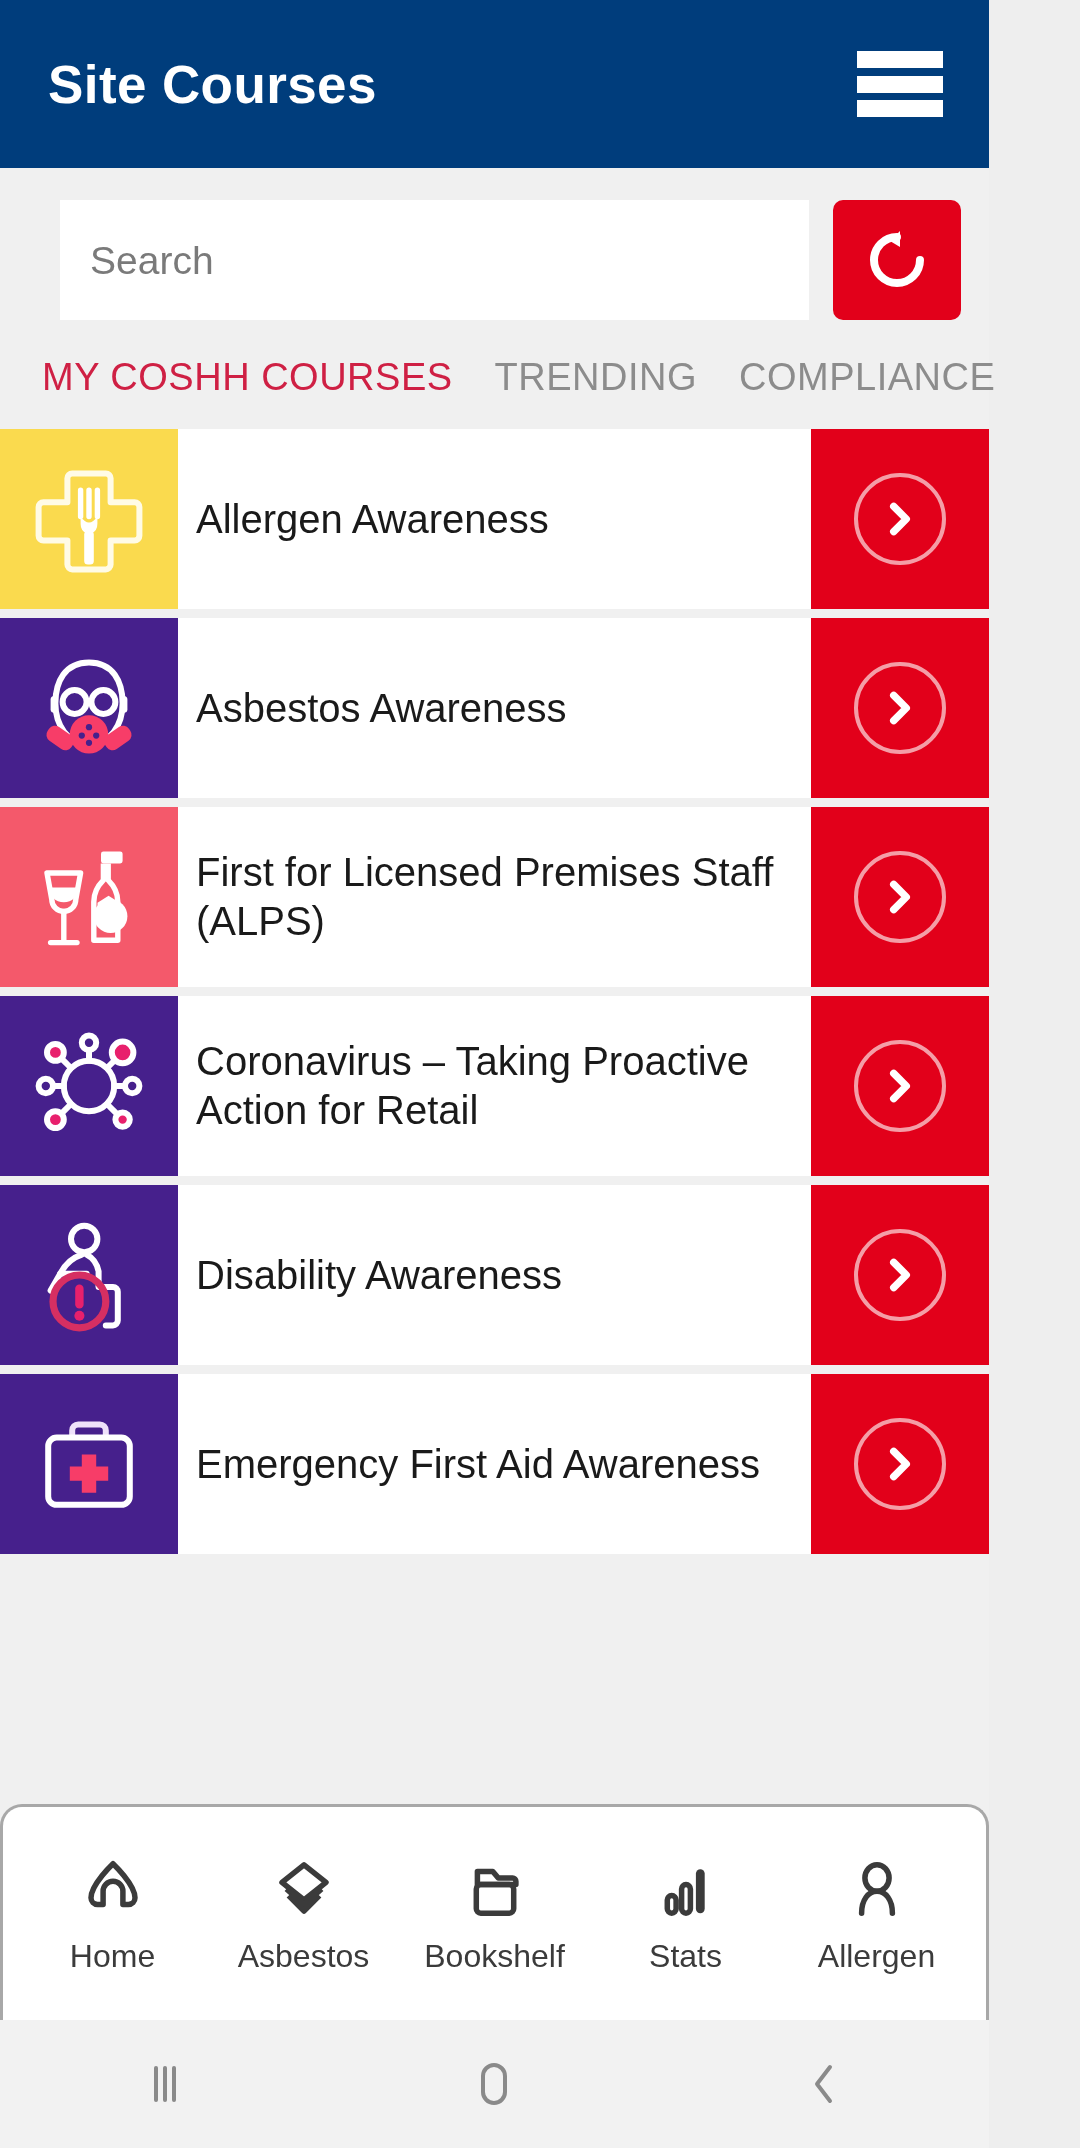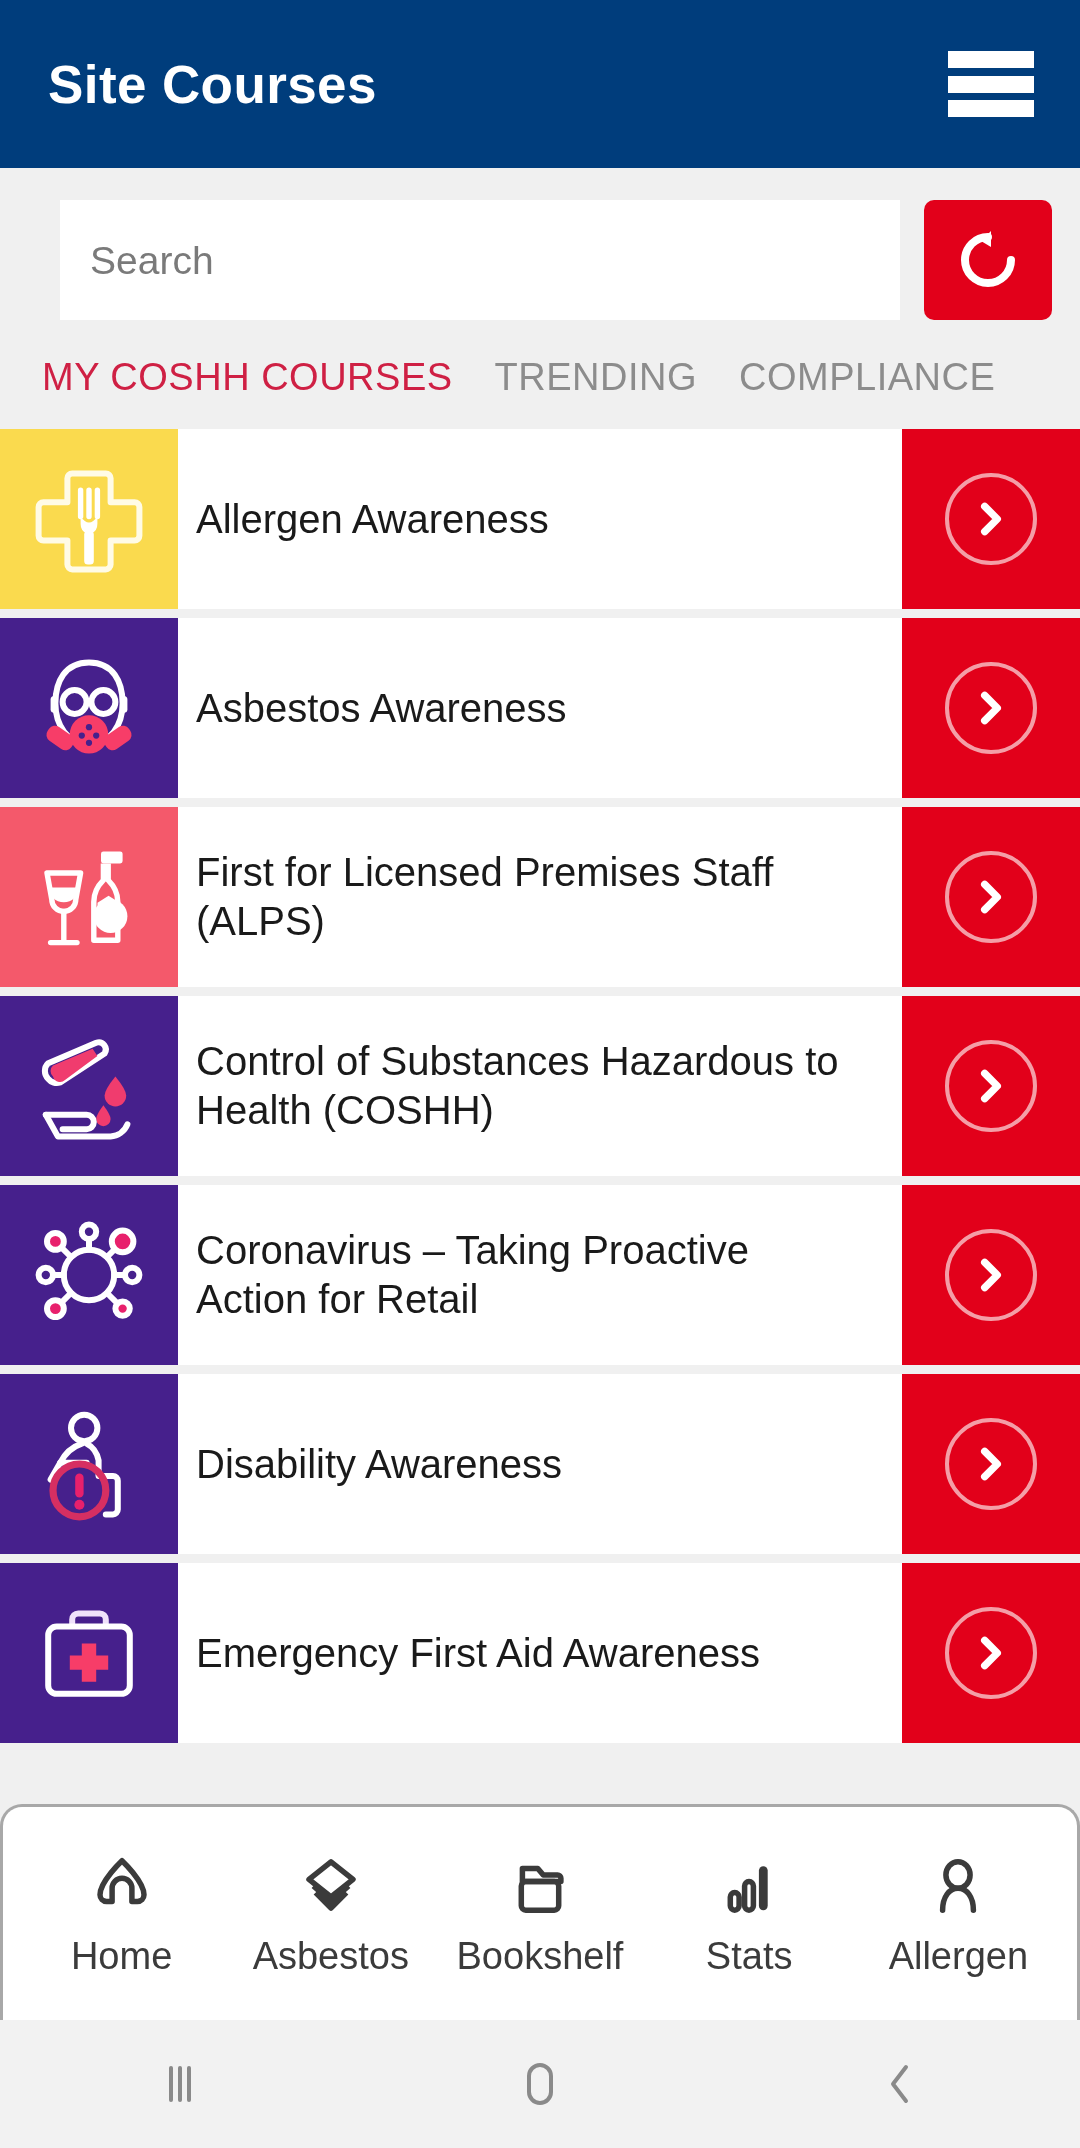--- a/index.html
+++ b/index.html
@@ -5,21 +5,21 @@
   * { box-sizing: border-box; margin: 0; padding: 0; }
   html, body {
     width: 1080px;
     height: 2148px;
     background: #eeeeee;
     font-family: "Liberation Sans", sans-serif;
     overflow: hidden;
   }
   .phone {
     position: relative;
-    width: 1080px;
+    width: 989px;
     height: 2148px;
     background: #84cc16;
     display: flex;
     flex-direction: column;
     justify-content: space-between;
   }
 
   
   .appbar {
     height: 168px;
@@ -178,21 +178,21 @@
   }
   .navitem {
     display: flex;
     flex-direction: column;
     align-items: center;
     gap: 18px;
     width: 180px;
     cursor: pointer;
   }
   .navitem .lbl {
-    font-size: 38px;
+    font-size: 32px;
     color: #3b3b3b;
     line-height: 1;
   }
   .navitem svg { display: block; }
 
   
   .sysnav {
     position: absolute;
     left: 0; right: 0; bottom: 0;
     height: 128px;
@@ -302,40 +302,20 @@
       <div class="course-title">First for Licensed Premises Staff (ALPS)</div>
       <div class="course-go">
         <div class="go-circle">
           <svg width="42" height="42" viewBox="0 0 40 40">
               <path d="M14 8 L26 20 L14 32" fill="none" stroke="#ffffff" stroke-width="7" stroke-linecap="round" stroke-linejoin="round"></path>
             </svg>
         </div>
       </div>
     </div>
 
-    <div class="course-row">
-      <div class="course-icon" style="background:#46208c">
-        <svg width="120" height="120" viewBox="0 0 100 100">
-          <path d="M16 44 a9 9 0 0 1 0 -13 L56 14 a6 6 0 0 1 7 9 L26 47 a9 9 0 0 1 -10 -3 z" fill="none" stroke="#ffffff" stroke-width="5" stroke-linejoin="round"></path>
-          <path d="M20 42 a6 6 0 0 1 0 -9 L53 19 l4 6 L30 45 a6 6 0 0 1 -10 -3 z" fill="#f03c6e"></path>
-          <path d="M72 42 q9 11 9 16 a9 9 0 0 1 -18 0 q0 -5 9 -16 z" fill="#f03c6e"></path>
-          <path d="M62 66 q6 8 6 11.5 a6 6 0 0 1 -12 0 q0 -3.5 6 -11.5 z" fill="#f03c6e"></path>
-          <path d="M14 74 h34 a6 6 0 0 1 0 12 h-20" fill="none" stroke="#ffffff" stroke-width="5" stroke-linecap="round" stroke-linejoin="round"></path>
-          <path d="M14 74 l10 18 h44 a16 16 0 0 0 14 -10" fill="none" stroke="#ffffff" stroke-width="5" stroke-linecap="round" stroke-linejoin="round"></path>
-        </svg>
-      </div>
-      <div class="course-title">Control of Substances Hazardous to Health (COSHH)</div>
-      <div class="course-go">
-        <div class="go-circle">
-          <svg width="42" height="42" viewBox="0 0 40 40">
-              <path d="M14 8 L26 20 L14 32" fill="none" stroke="#ffffff" stroke-width="7" stroke-linecap="round" stroke-linejoin="round"></path>
-            </svg>
-        </div>
-      </div>
-    </div>
 
     <div class="course-row">
       <div class="course-icon" style="background:#46208c">
         <svg width="120" height="120" viewBox="0 0 100 100">
           <circle cx="50" cy="50" r="21" fill="none" stroke="#ffffff" stroke-width="5"></circle>
           <g stroke="#ffffff" stroke-width="5" stroke-linecap="round">
             <line x1="35" y1="35" x2="22" y2="22"></line>
             <line x1="65" y1="35" x2="78" y2="22"></line>
             <line x1="35" y1="65" x2="22" y2="78"></line>
             <line x1="65" y1="65" x2="78" y2="78"></line>

